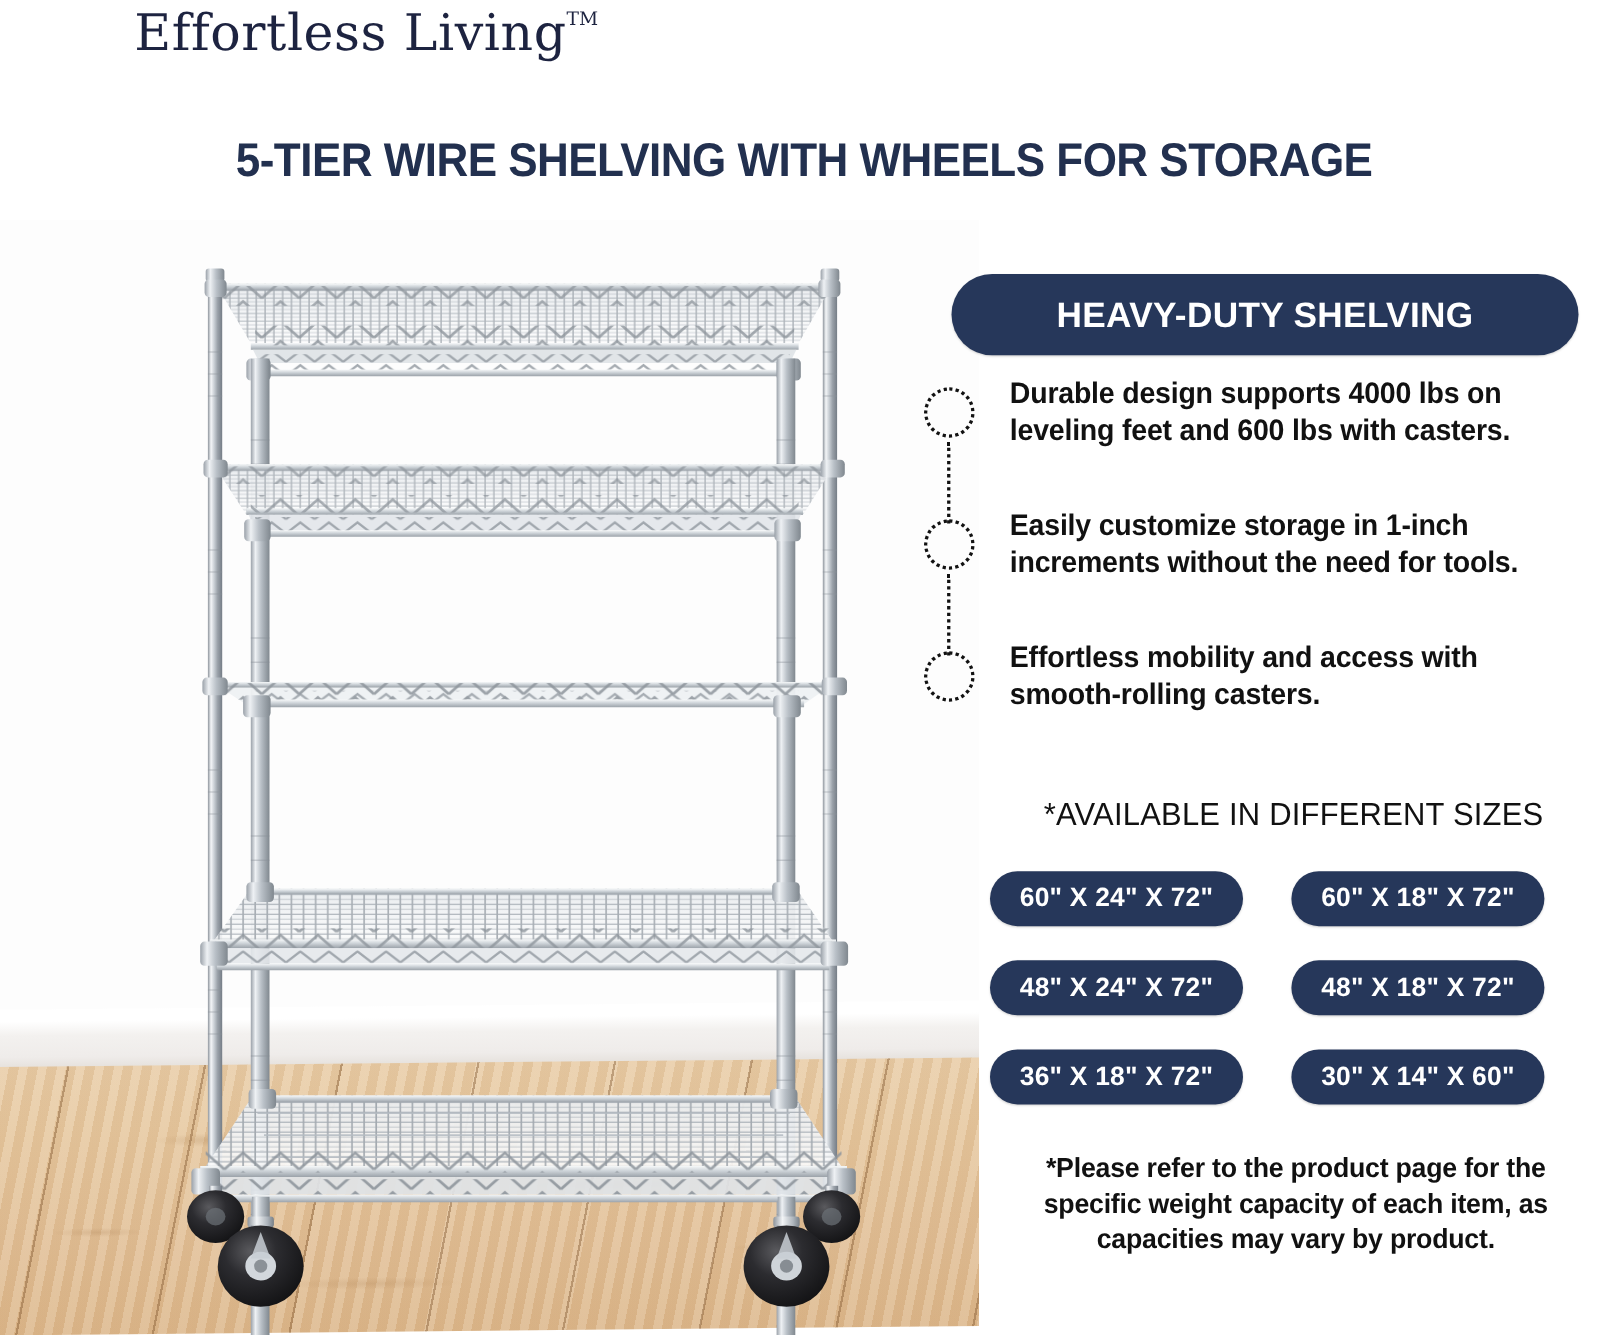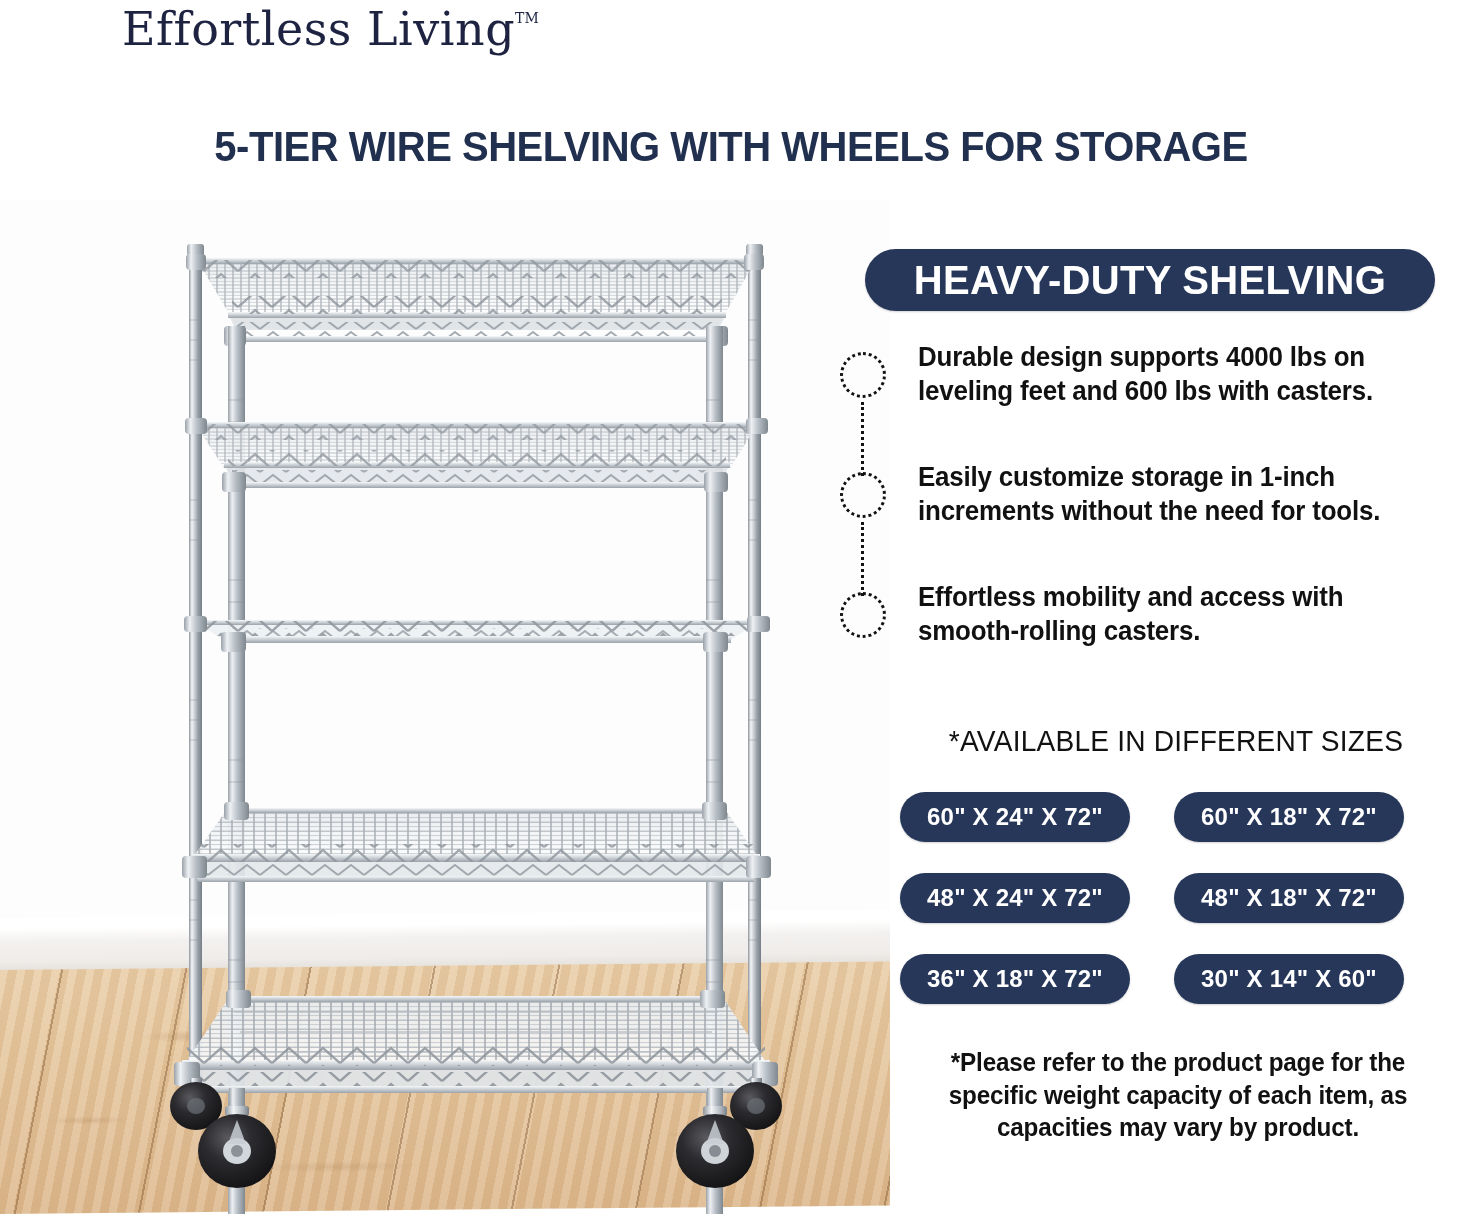--- a/index.html
+++ b/index.html
@@ -10,21 +10,21 @@
     overflow:hidden;
     position:relative;
   }
   
   #brand-logo{
     position:absolute;left:122px;top:2px;
     font-family:"DejaVu Serif", serif;
     font-size:46px;color:#1d2340;letter-spacing:0.5px;
     white-space:nowrap;
   }
-  #brand-logo .tm{font-size:14px;vertical-align:22px;letter-spacing:0;}
+  #brand-logo .tm{font-size:17px;vertical-align:22px;letter-spacing:0;}
 
   
   #page-title{
     position:absolute;left:0;top:122px;width:1462px;
     text-align:center;
     font-family:"Liberation Sans", sans-serif;
     font-weight:bold;
     font-size:43px;
     letter-spacing:-0.5px;
     color:#22304f;
@@ -82,22 +82,22 @@
   #features-panel{position:absolute;left:890px;top:200px;width:572px;height:1014px;}
 
   .pill{
     background:#26375a;color:#ffffff;
     border-radius:999px;
     display:flex;align-items:center;justify-content:center;
     font-weight:bold;
     box-shadow:0 1px 2px rgba(0,0,0,0.18);
   }
   #heading-badge{
-    position:absolute;left:-25px;top:49px;width:570px;height:62px;
-    font-size:40px;letter-spacing:0.3px;
+    position:absolute;left:-25px;top:49px;width:570px;height:74px;
+    font-size:32px;letter-spacing:0.3px;
   }
 
   
   #bullet-list{position:absolute;left:-50px;top:140px;width:625px;}
   .bullet-row{position:relative;min-height:92px;margin-bottom:28px;}
   .bullet-marker{
     position:absolute;left:0;top:12px;width:46px;height:46px;
     border:3px dotted #121212;border-radius:50%;
     box-sizing:border-box;
   }

